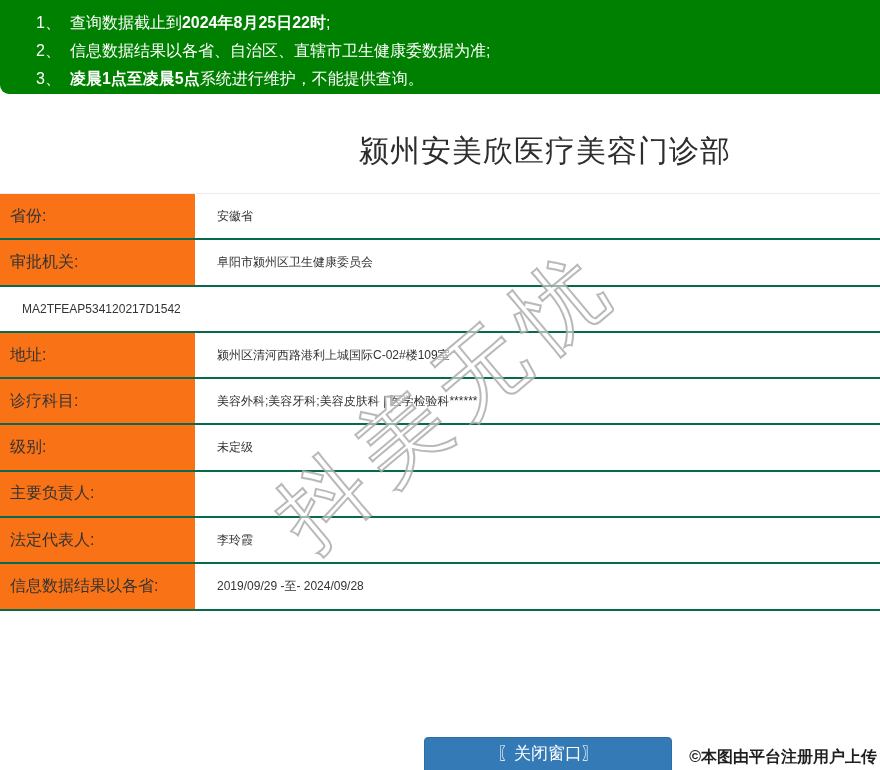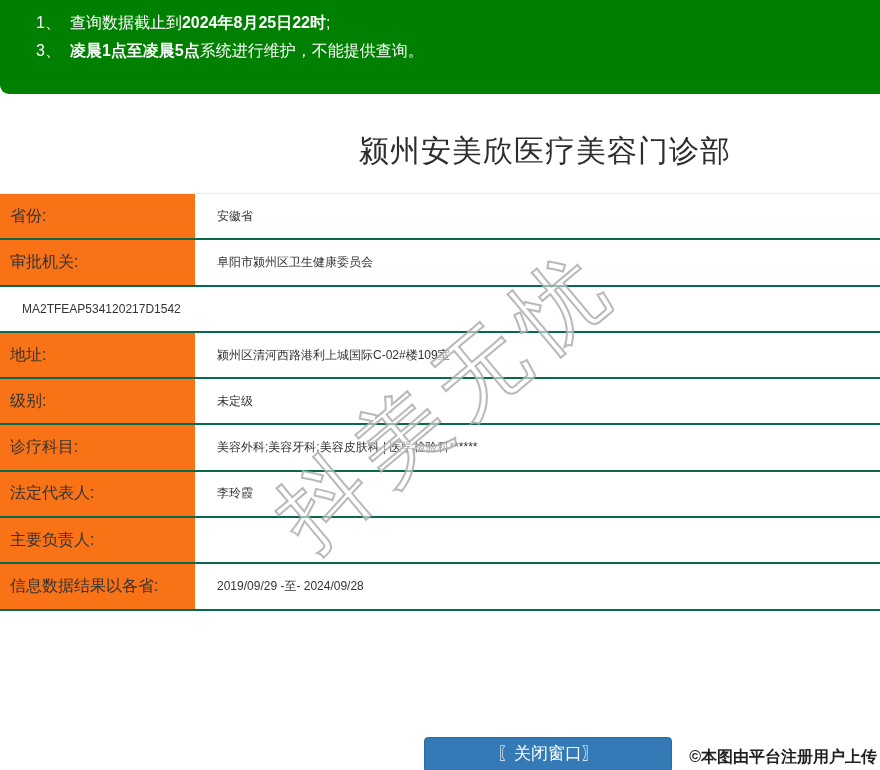--- a/index.html
+++ b/index.html
@@ -124,20 +124,23 @@
 </head>
 <body>
 
 <div class="page">
 
   <div class="notice-banner">
     <div class="notice-line">
       <span class="notice-num">1、</span><span>查询数据截止到</span><span class="notice-bold">2024年8月25日22时</span><span>;</span>
     </div>
     <div class="notice-line">
+      <span class="notice-num">2、</span><span>信息数据结果以各省、自治区、直辖市卫生健康委数据为准;</span><span class="notice-bold"></span><span></span>
+    </div>
+    <div class="notice-line">
       <span class="notice-num">3、</span><span></span><span class="notice-bold">凌晨1点至凌晨5点</span><span>系统进行维护，不能提供查询。</span>
     </div>
   </div>
 
   <div class="title-row">
     <span class="clinic-title">颍州安美欣医疗美容门诊部</span>
   </div>
 
   <div class="info-table">
     <div class="info-row">
@@ -149,34 +152,34 @@
       <div class="cell-value">阜阳市颍州区卫生健康委员会</div>
     </div>
     <div class="info-row">
       <div class="cell-value">MA2TFEAP534120217D1542</div>
     </div>
     <div class="info-row">
       <div class="cell-label">地址:</div>
       <div class="cell-value">颍州区清河西路港利上城国际C-02#楼109室</div>
     </div>
     <div class="info-row">
+      <div class="cell-label">诊疗科目:</div>
+      <div class="cell-value">美容外科;美容牙科;美容皮肤科 | 医学检验科******</div>
+    </div>
+    <div class="info-row">
       <div class="cell-label">级别:</div>
       <div class="cell-value">未定级</div>
     </div>
     <div class="info-row">
-      <div class="cell-label">诊疗科目:</div>
-      <div class="cell-value">美容外科;美容牙科;美容皮肤科 | 医学检验科******</div>
+      <div class="cell-label">主要负责人:</div>
+      <div class="cell-value"></div>
     </div>
     <div class="info-row">
       <div class="cell-label">法定代表人:</div>
       <div class="cell-value">李玲霞</div>
-    </div>
-    <div class="info-row">
-      <div class="cell-label">主要负责人:</div>
-      <div class="cell-value"></div>
     </div>
     <div class="info-row">
       <div class="cell-label">信息数据结果以各省:</div>
       <div class="cell-value">2019/09/29 -至- 2024/09/28</div>
     </div>
   </div>
 
   <div class="watermark">抖美无忧</div>
 
   <button class="close-window-button">〖关闭窗口〗</button>

